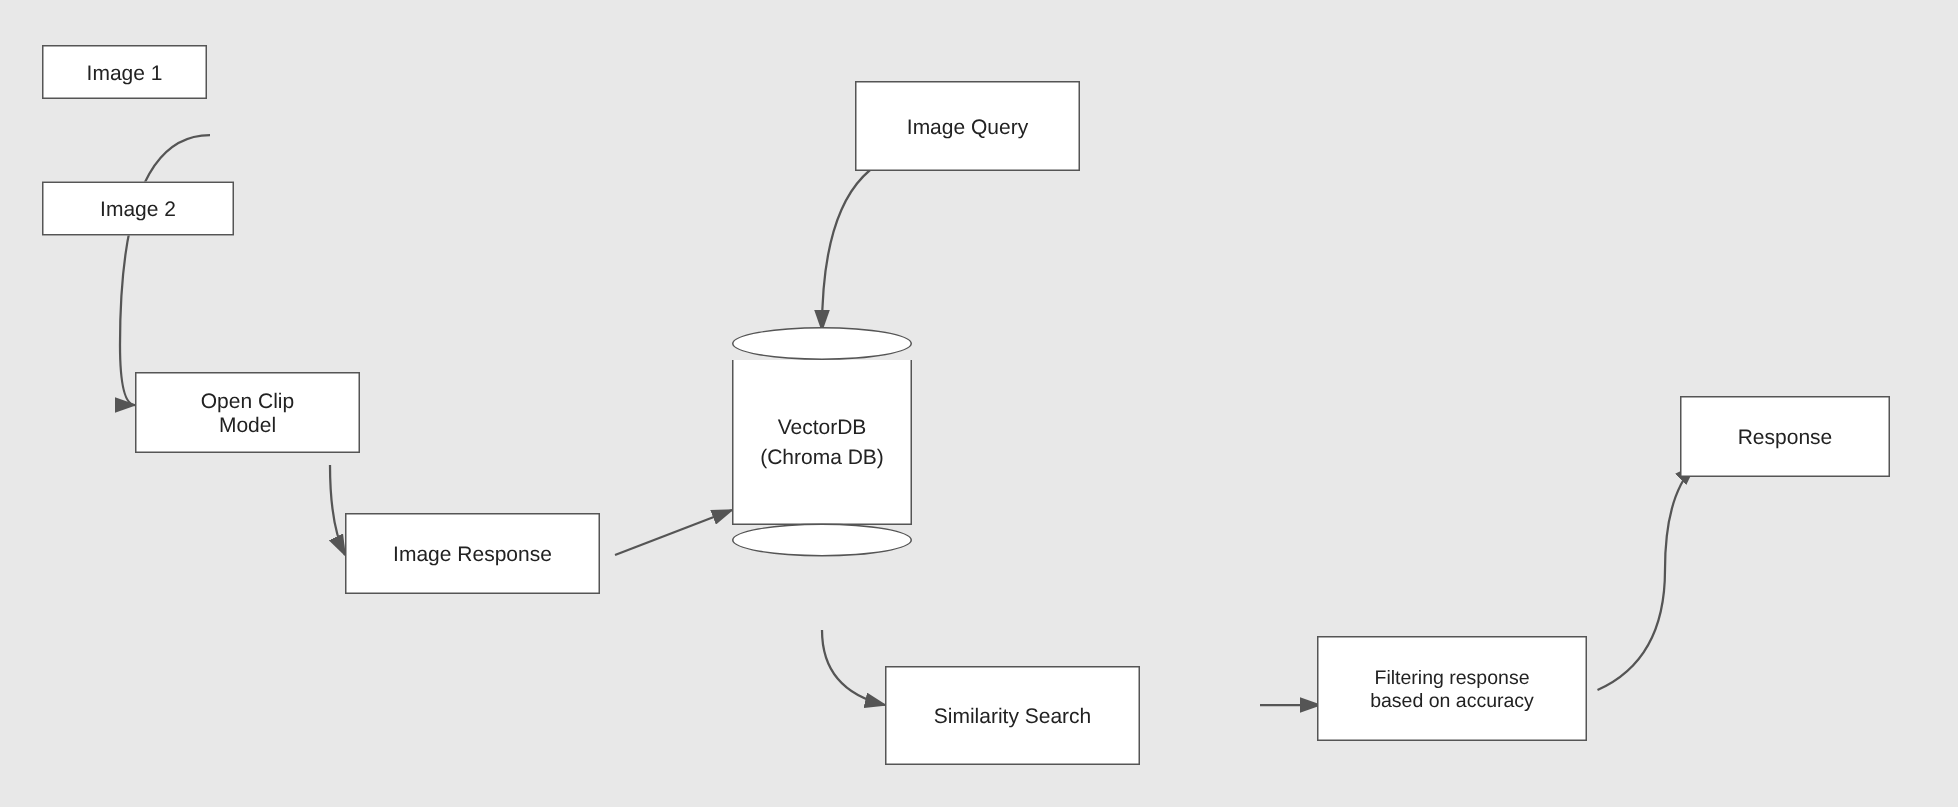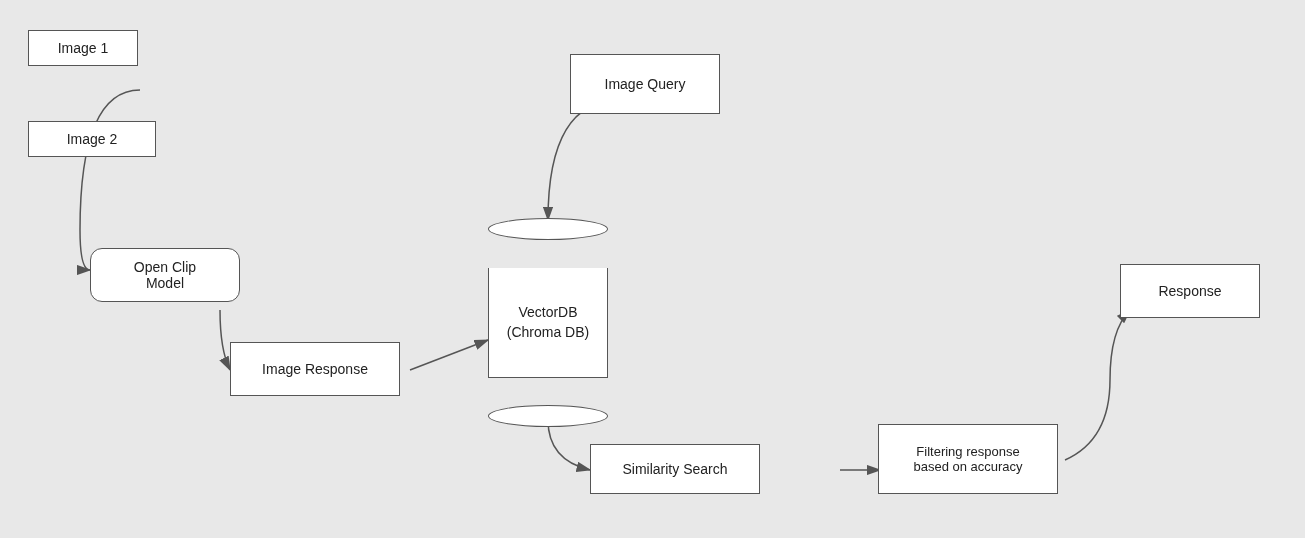--- a/index.html
+++ b/index.html
@@ -28,21 +28,20 @@
       color: #222;
       padding: 6px 26px;
     }
     
     .cylinder {
       position: absolute;
       display: flex;
       flex-direction: column;
       align-items: center;
       justify-content: center;
-      gap: 28px;
     }
     .cylinder-body {
       background: #fff;
       border-left: 1.5px solid #555;
       border-right: 1.5px solid #555;
       border-bottom: 1.5px solid #555;
       width: 120px;
       height: 110px;
       display: flex;
       align-items: center;
@@ -109,41 +108,41 @@
 
   <div class="box" style="left:28px; top:30px; width:110px; height:36px;">
     <span>Image 1</span>
   </div>
 
   <div class="box" style="left:28px; top:82px; width:128px; height:36px;margin-top:39px;">
     <span>Image 2</span>
   </div>
 
 
-  <div class="box" style="left:90px; top:248px; width:150px; height:54px;border-radius:12px;">
+  <div class="box" style="left:90px; top:248px; width:150px; height:54px;">
     <span>Open Clip Model</span>
   </div>
 
   <div class="box" style="left:230px; top:342px; width:170px; height:54px;">
     <span>Image Response</span>
   </div>
 
   <div class="cylinder" style="left:488px; top:218px;">
     <div class="cylinder-top"></div>
     <div class="cylinder-body">
       <span style="line-height:1.4;">VectorDB<br>(Chroma DB)</span>
     </div>
     <div class="cylinder-bottom-ellipse"></div>
   </div>
 
   <div class="box" style="left:570px; top:54px; width:150px; height:60px;">
     <span>Image Query</span>
   </div>
 
-  <div class="box" style="left:590px; top:444px; width:170px; height:50px;">
+  <div class="box" style="left:590px; top:444px; width:170px; height:66px;">
     <span>Similarity Search</span>
   </div>
 
   <div class="box" style="left:878px; top:424px; width:180px; height:70px;">
     <span style="font-size:13px;">Filtering response based on accuracy</span>
   </div>
 
   <div class="box" style="left:1120px; top:264px; width:140px; height:54px;">
     <span>Response</span>
   </div>

